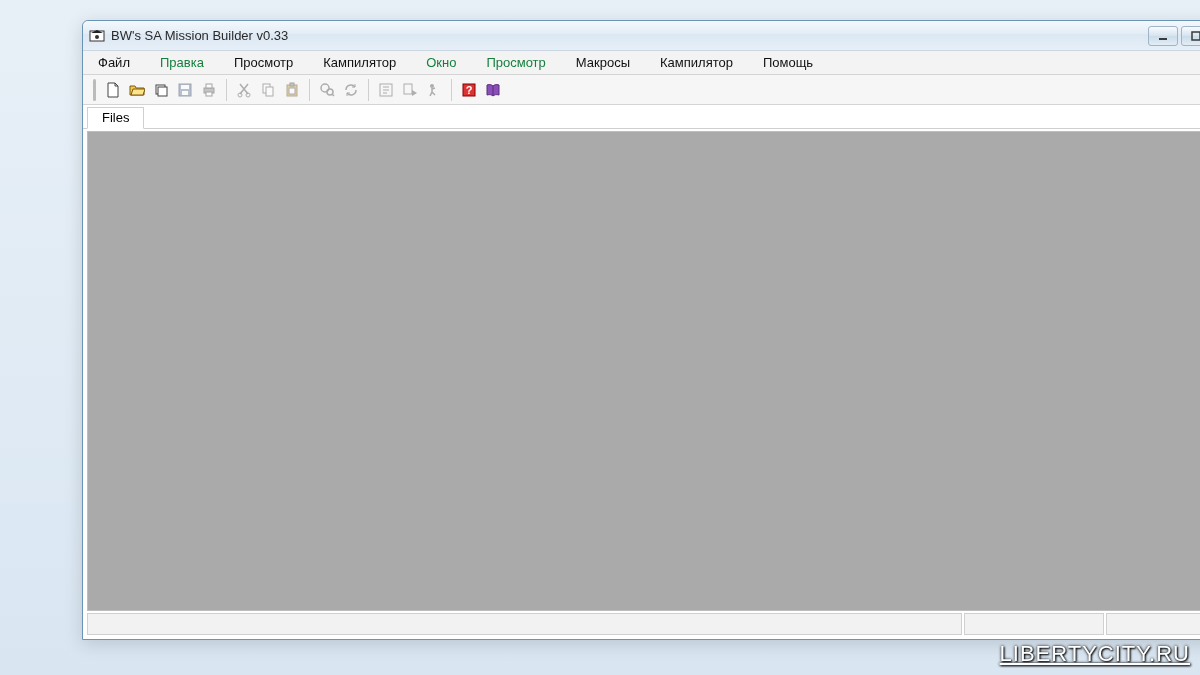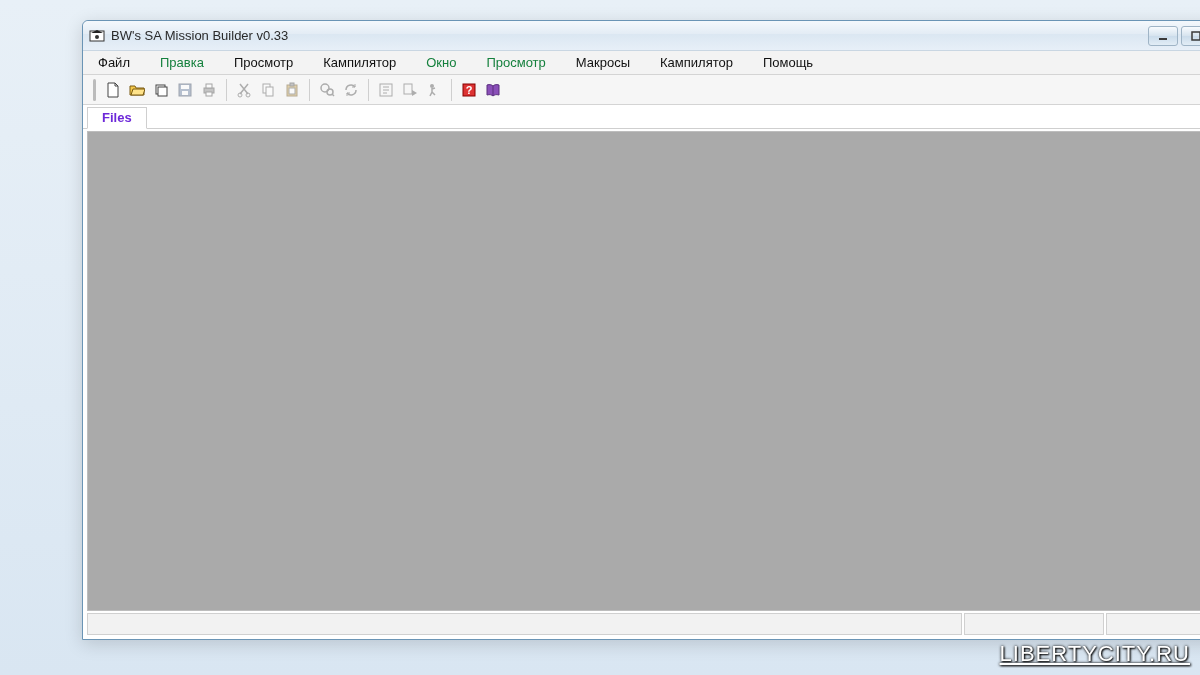--- a/index.html
+++ b/index.html
@@ -37,23 +37,23 @@
   height: 30px; background: #f6f6f6; border-bottom: 1px solid #d4d4d4;
   display: flex; align-items: center; padding: 0 6px; gap: 2px;
 }
 .tb-sep { width:1px; height:22px; background:#cfcfcf; margin:0 4px; }
 .tb-btn { width:22px; height:22px; display:flex; align-items:center; justify-content:center; cursor:pointer; border-radius:2px; }
 .tb-btn.disabled { opacity:.45; cursor:default; }
 .tabstrip {
   height: 24px; background:#fff; border-bottom:1px solid #cfcfcf; display:flex; align-items:flex-end; padding:0 4px;
 }
 .tab {
-  height:22px; padding:2px 14px 0 14px; font-size:13px; color:#6d28d9;
+  height:22px; padding:2px 14px 0 14px; font-size:13px; color:#000000;
   border:1px solid #cfcfcf; border-bottom:1px solid #fff; background:#fff;
-  border-radius:0; margin-bottom:-1px; cursor:pointer;font-weight:bold;
+  border-radius:0; margin-bottom:-1px; cursor:pointer;
 }
 .client-area {
   position:absolute; left:4px; right:4px; top:110px; bottom:28px; background:#aaa;
   border:1px solid #bdbdbd;
 }
 .statusbar {
   position:absolute; left:4px; right:4px; bottom:4px; height:22px;
   display:flex; gap:2px;
 }
 .status-pane {

